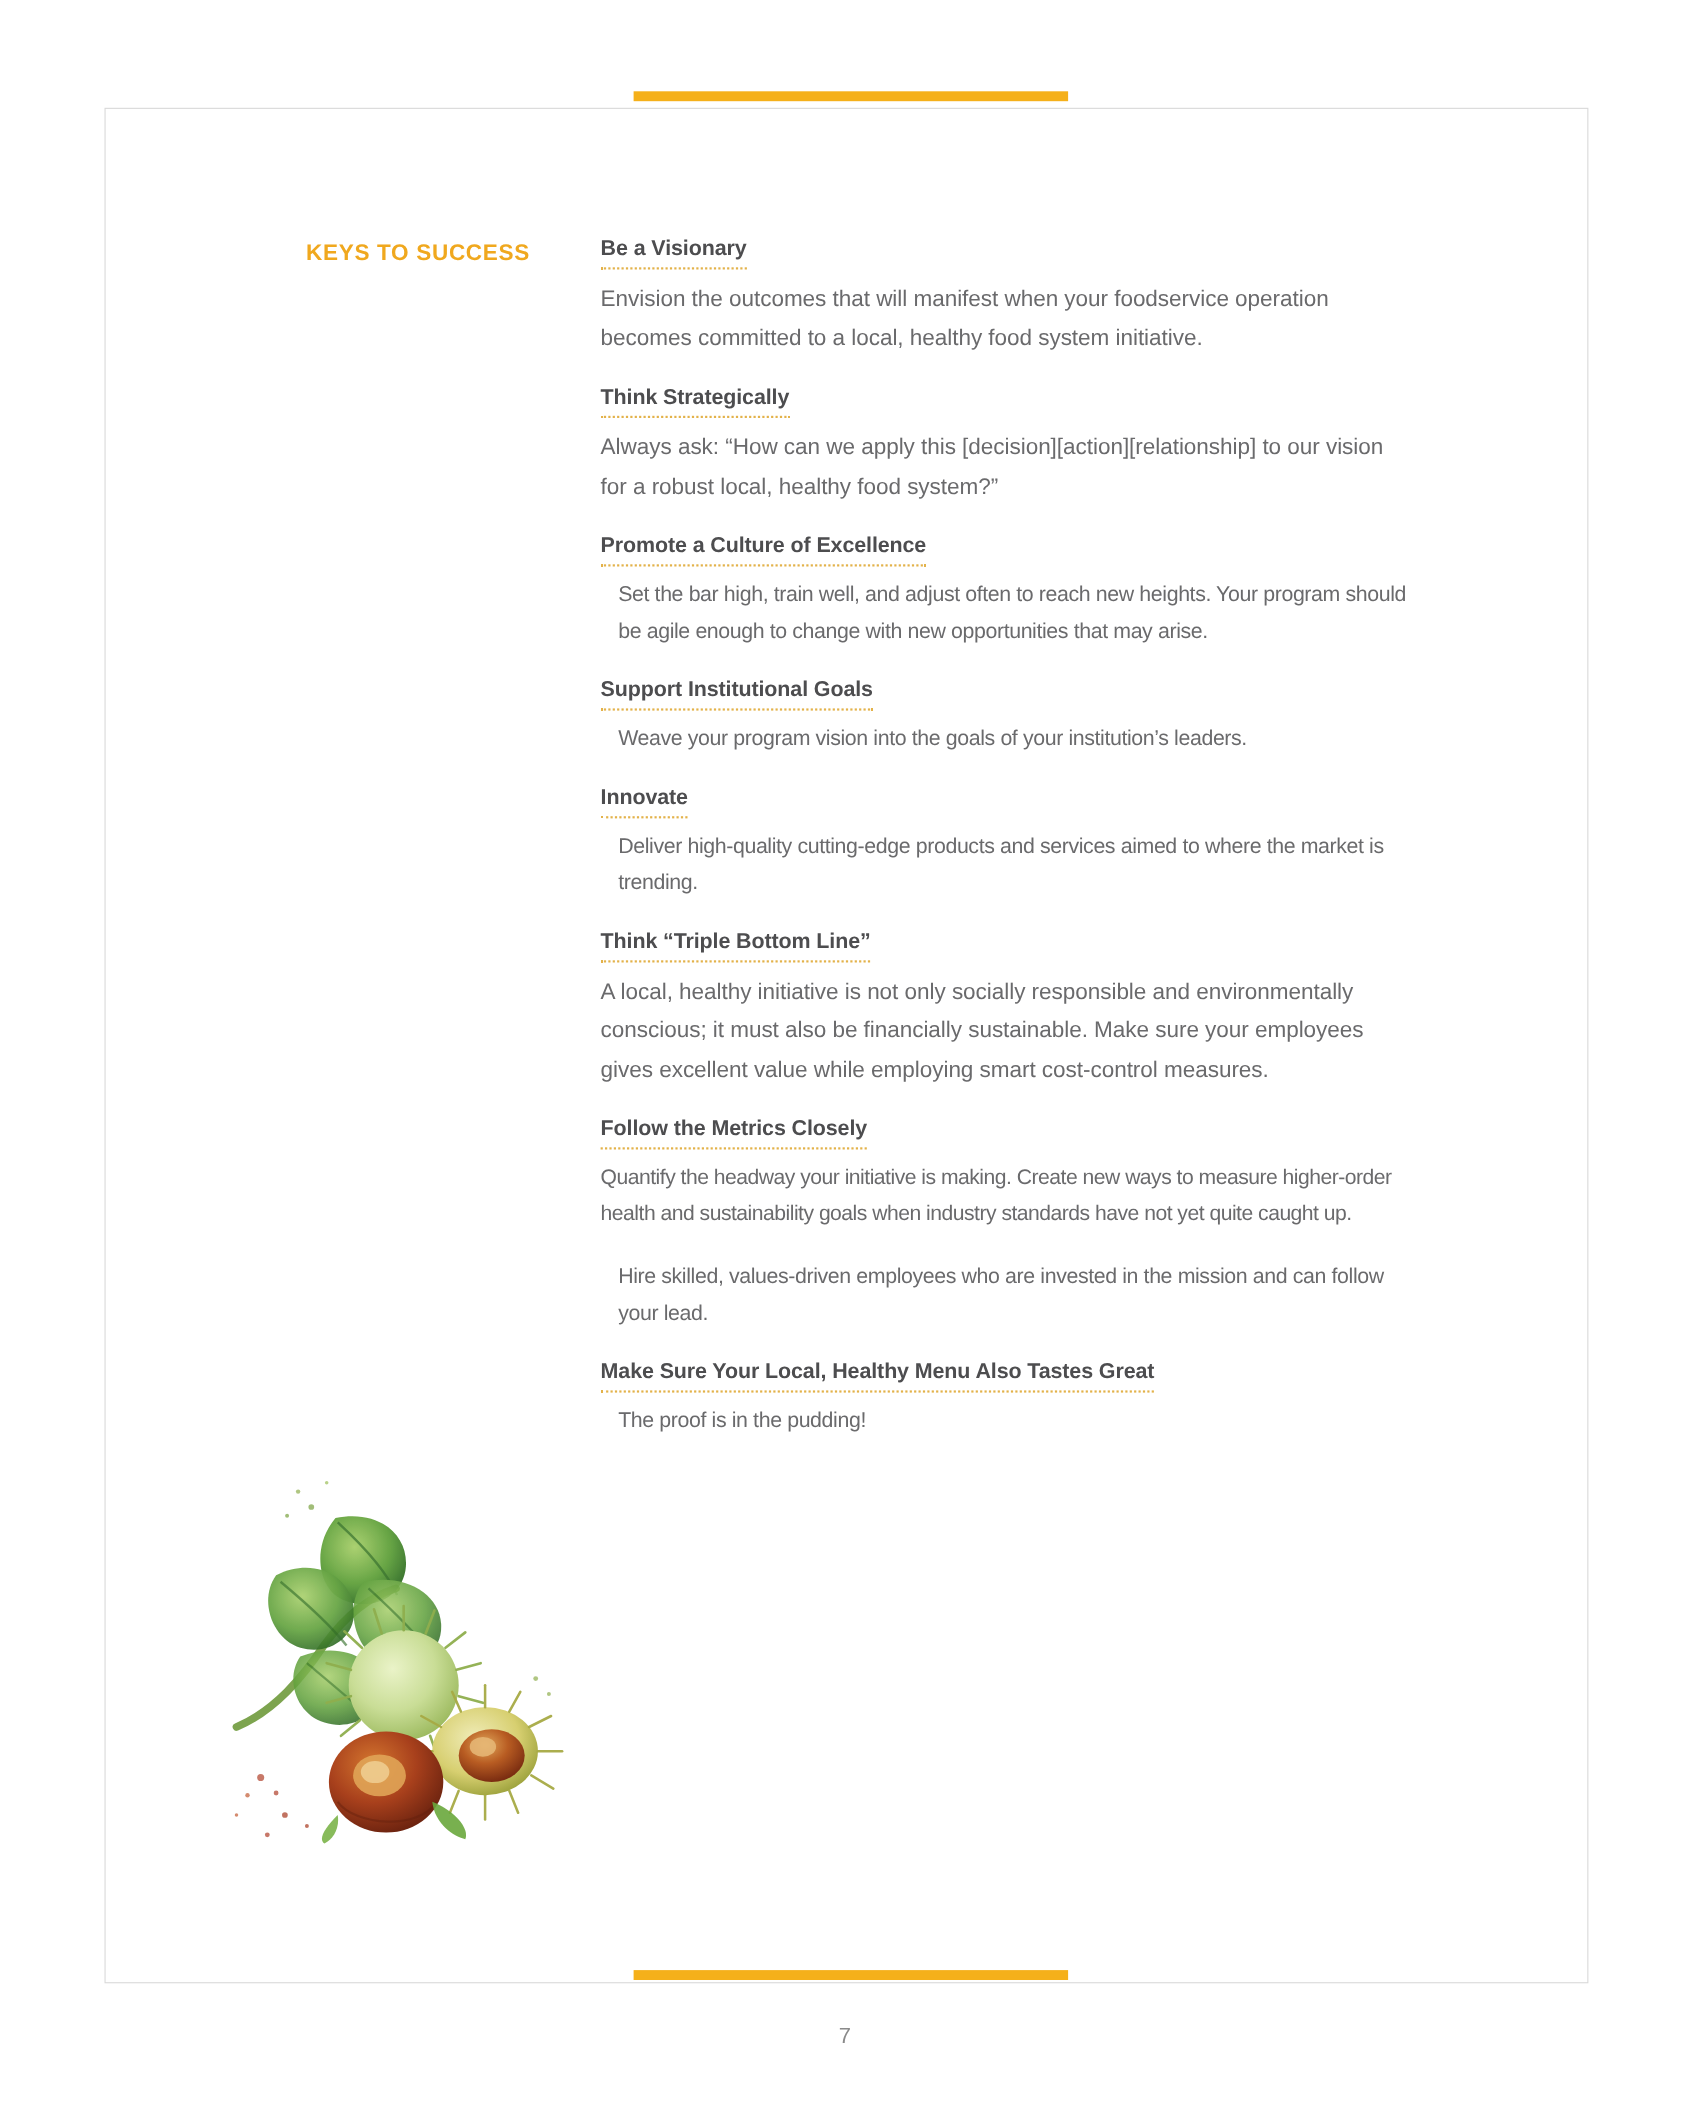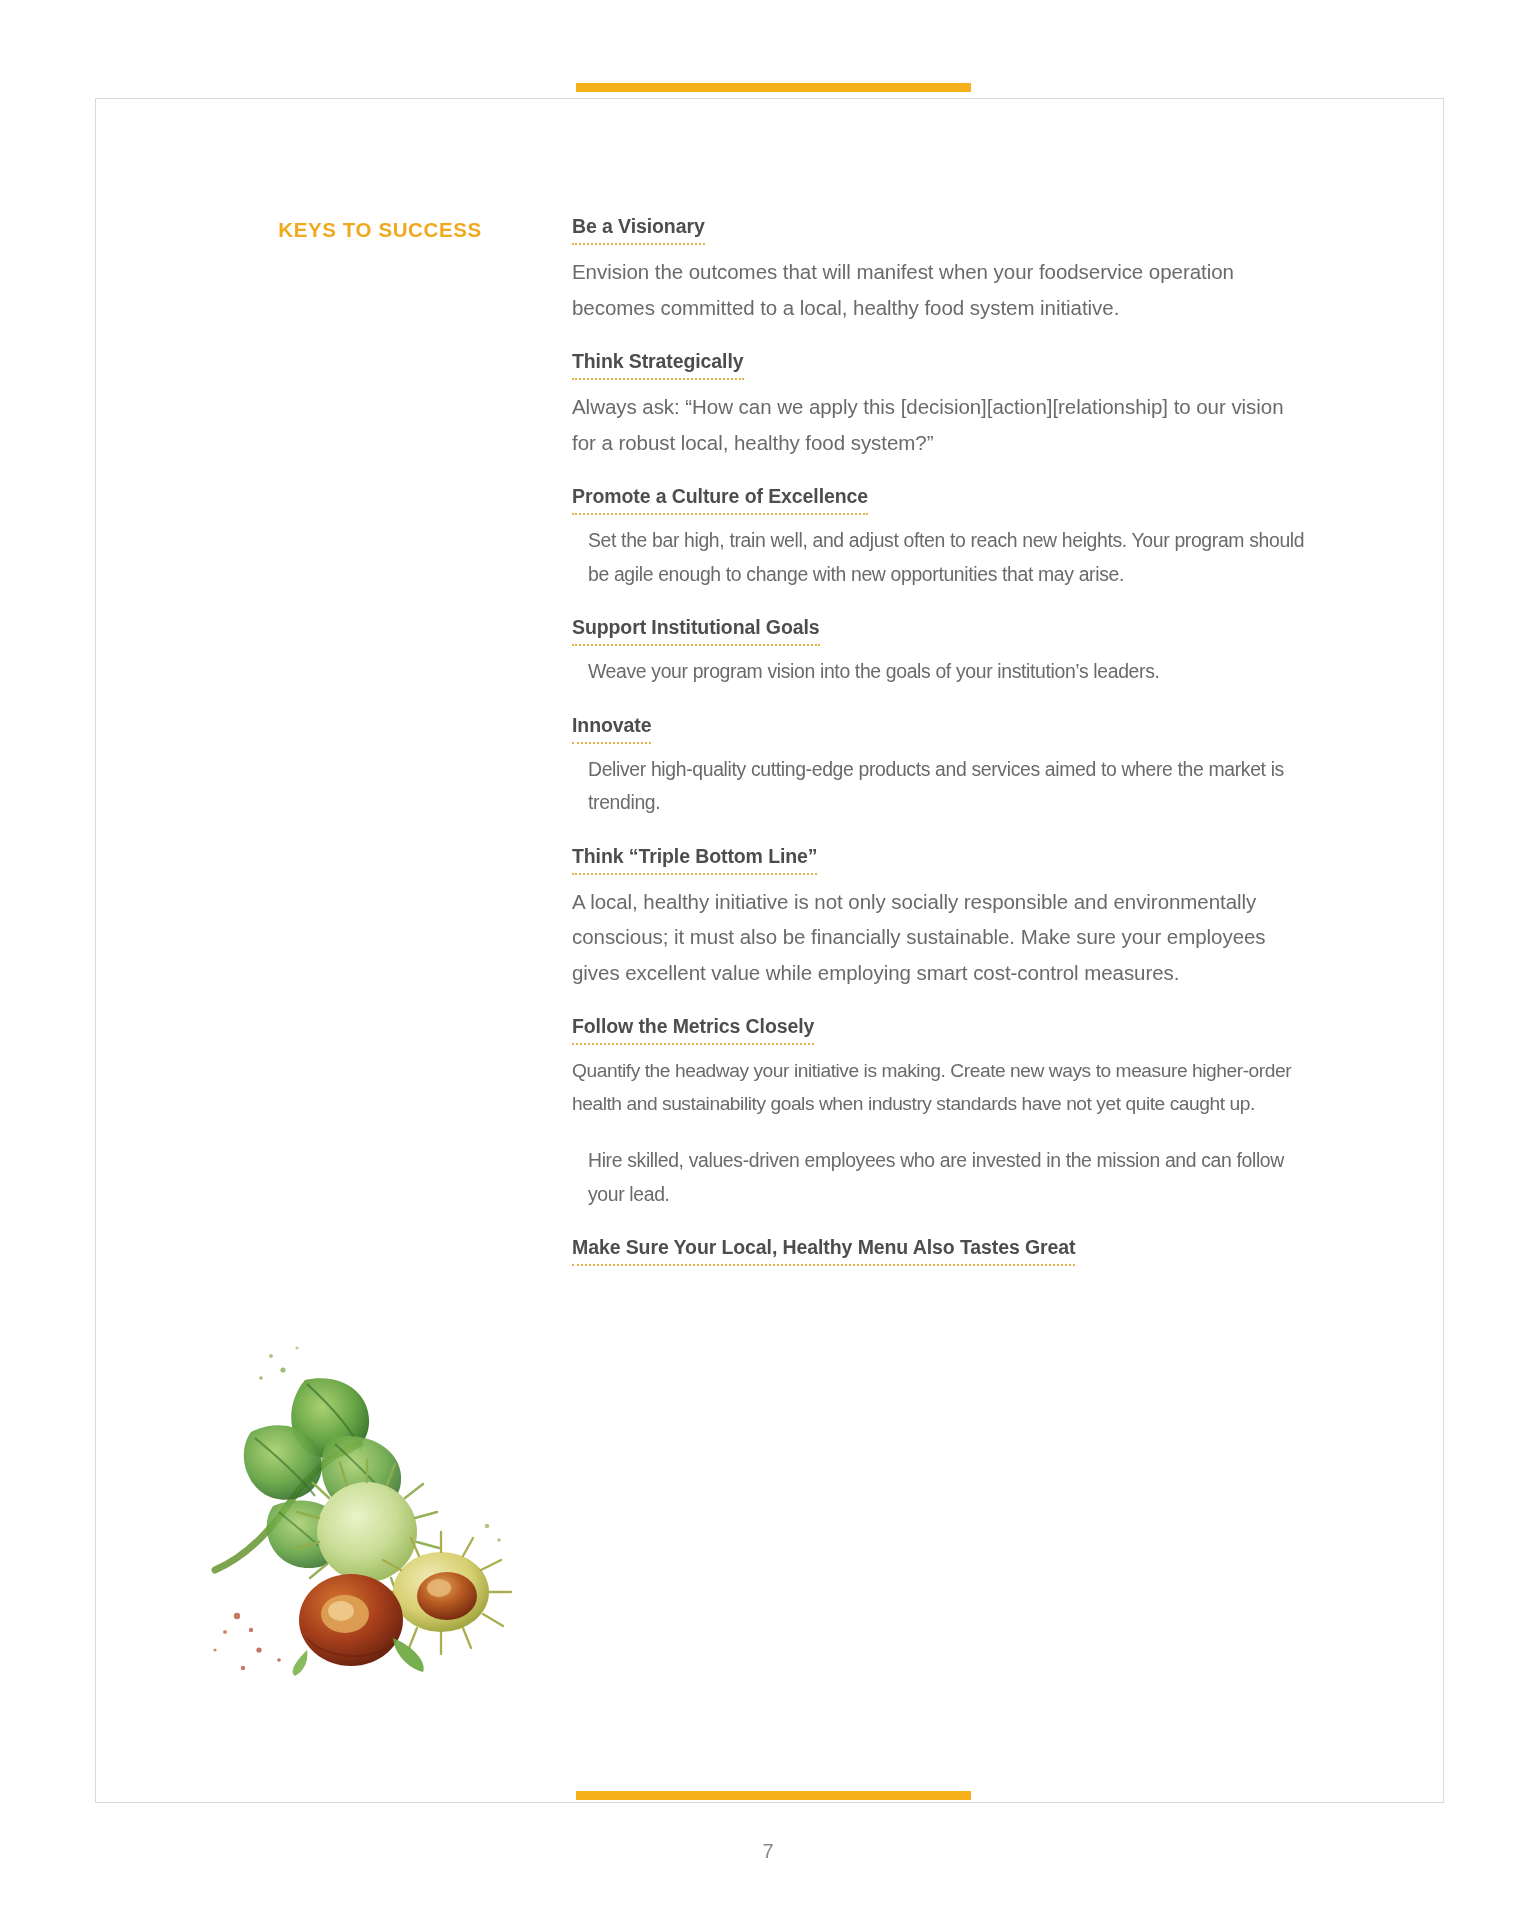--- a/index.html
+++ b/index.html
@@ -59,21 +59,21 @@
     font-size: 20.5px;
     font-weight: bold;
     letter-spacing: 0.6px;
     color: #f0a81e;
     font-family: "Liberation Sans", sans-serif;
   }
 
   
   .content {
     position: absolute;
-    left: 572px;
+    left: 546px;
     top: 214px;
     width: 740px;
   }
 
   .entry {
     margin-bottom: 24px;
   }
   .entry:last-child { margin-bottom: 0; }
 
   .entry-title {
@@ -160,20 +160,21 @@
     <div class="entry-title">Follow the Metrics Closely</div>
     <div class="entry-body tighter">Quantify the headway your initiative is making. Create new ways to measure higher-order health and sustainability goals when industry standards have not yet quite caught up.</div>
   </div>
 
   <div class="entry">
     <div class="entry-body tight">Hire skilled, values-driven employees who are invested in the mission and can follow your lead.</div>
   </div>
 
   <div class="entry">
     <div class="entry-title">Make Sure Your Local, Healthy Menu Also Tastes Great</div>
+    <div class="entry-body tight">The proof is in the pudding!</div>
   </div>
 
 </div>
 
 <div class="illustration">
   <svg width="360" height="360" viewBox="0 0 360 360" xmlns="http://www.w3.org/2000/svg">
     <defs>
       <radialGradient id="leafG" cx="40%" cy="35%" r="70%">
         <stop offset="0%" stop-color="#a7cf6a"></stop>
         <stop offset="60%" stop-color="#5fa03b"></stop>

